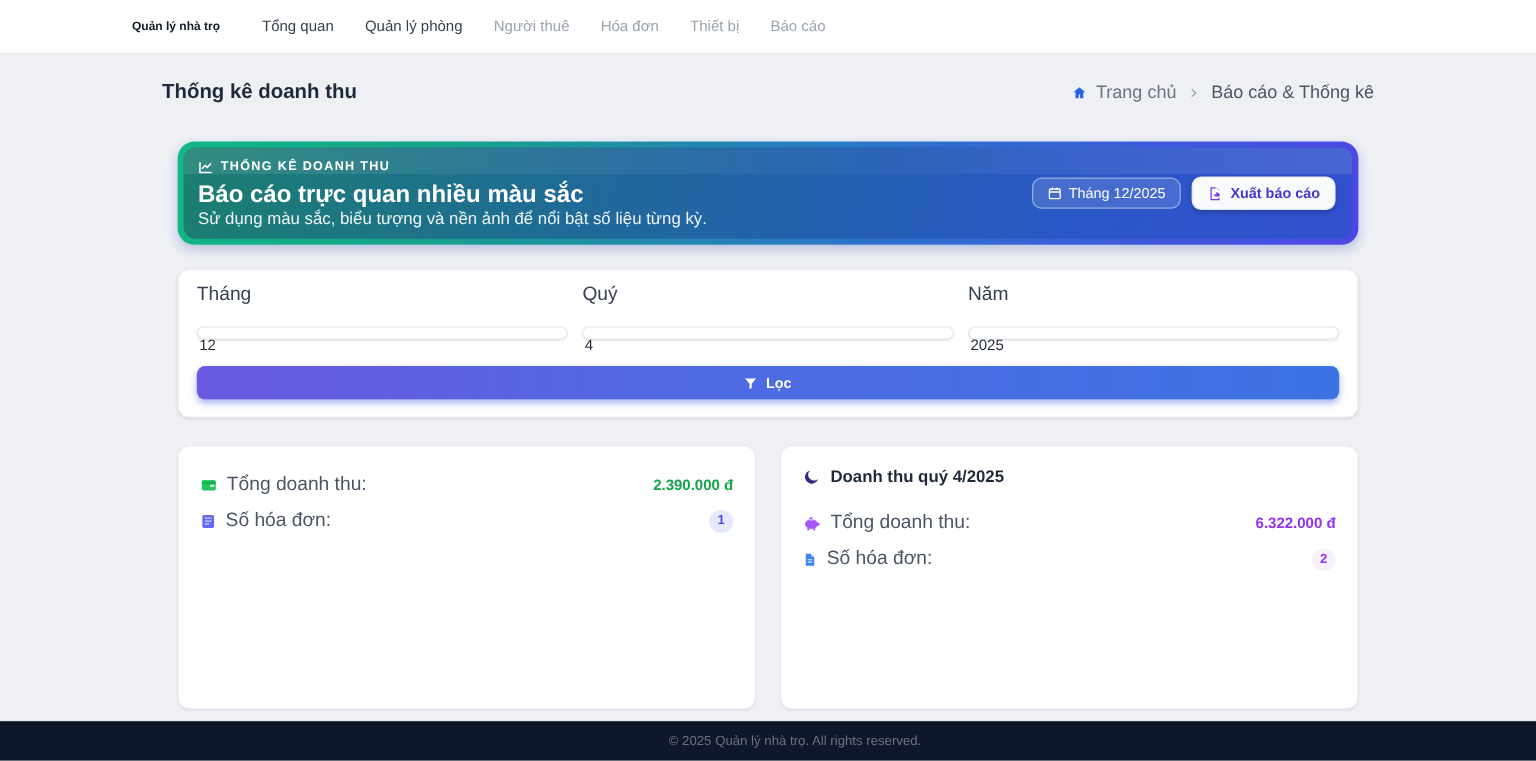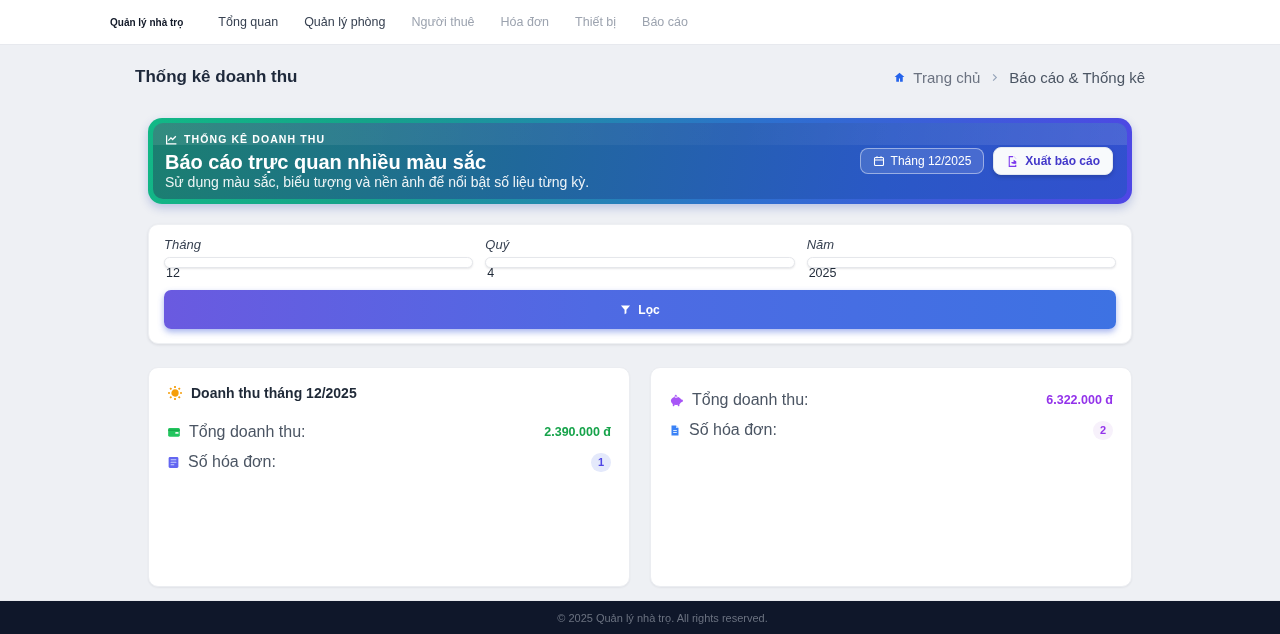--- a/index.html
+++ b/index.html
@@ -70,28 +70,28 @@
   }
 
   
   .filter-card {
     margin-top:20px; background:#fff; border-radius:10px;
     box-shadow:0 1px 3px rgba(15,23,42,.10); border:1px solid #eef0f3;
     padding:12px 15px 14px;
   }
   .filter-fields { display:flex; gap:12px; }
   .field { flex:1; }
-  .field-label { font-size:13px; color:#374151; margin-bottom:5px;font-style:italic; }
+  .field-label { font-size:16px; color:#374151; margin-bottom:17px; }
   .field-bar {
     height:11px; background:#fff; border:1px solid #e5e7eb; border-radius:6px;
     box-shadow:0 1px 2px rgba(15,23,42,.10); cursor:text;
   }
   .field-value { font-size:12.5px; color:#1f2937; margin-top:-2px; padding-left:2px; line-height:14px; }
   .filter-btn {
-    margin-top:10px; width:100%; height:39px; border:none; border-radius:7px;
+    margin-top:10px; width:100%; height:28px; border:none; border-radius:7px;
     background:linear-gradient(90deg,#6a5ae0 0%,#4f6ae3 45%,#3d72e3 100%);
     color:#fff; font-size:12px; font-weight:700; cursor:pointer;
     display:flex; align-items:center; justify-content:center; gap:7px;
     box-shadow:0 3px 6px rgba(59,91,219,.45);
     font-family:inherit;
   }
 
   
   .cards { display:flex; gap:20px; margin-top:23px; }
   .stat-card {
@@ -219,36 +219,20 @@
               <path d="M2 3h20l-8 9.5V20l-4 2.5V12.5z"></path>
             </svg>
         </span>
         <span>Lọc</span>
       </button>
     </section>
 
     <div class="cards">
 
       <div class="stat-card">
-        <div class="card-title">
-          <span class="icon">
-            <svg width="16" height="16" viewBox="0 0 24 24" fill="none" stroke="#f59e0b" stroke-width="2.6">
-                <circle cx="12" cy="12" r="4.2" fill="#f59e0b"></circle>
-                <line x1="12" y1="1.5" x2="12" y2="4.5"></line>
-                <line x1="12" y1="19.5" x2="12" y2="22.5"></line>
-                <line x1="1.5" y1="12" x2="4.5" y2="12"></line>
-                <line x1="19.5" y1="12" x2="22.5" y2="12"></line>
-                <line x1="4.6" y1="4.6" x2="6.7" y2="6.7"></line>
-                <line x1="17.3" y1="17.3" x2="19.4" y2="19.4"></line>
-                <line x1="4.6" y1="19.4" x2="6.7" y2="17.3"></line>
-                <line x1="17.3" y1="6.7" x2="19.4" y2="4.6"></line>
-              </svg>
-          </span>
-          <span>Doanh thu tháng 12/2025</span>
-        </div>
         <div class="stat-row">
           <div class="stat-left">
             <span class="icon">
               <svg width="14" height="14" viewBox="0 0 24 24">
                   <rect x="2" y="5" width="20" height="15" rx="2.5" fill="#22c55e"></rect>
                   <rect x="2" y="8" width="20" height="2" fill="#16a34a"></rect>
                   <rect x="14" y="12" width="6" height="3" rx="1.5" fill="#fff" opacity=".9"></rect>
                 </svg>
             </span>
             <span>Tổng doanh thu:</span>
@@ -265,20 +249,28 @@
                   <rect x="6.5" y="15" width="7" height="2" rx="1" fill="#c7d2fe"></rect>
                 </svg>
             </span>
             <span>Số hóa đơn:</span>
           </div>
           <span class="badge" style="color: rgb(79, 70, 229); background: rgb(228, 233, 251);">1</span>
         </div>
       </div>
 
       <div class="stat-card">
+        <div class="card-title">
+          <span class="icon">
+            <svg width="15" height="15" viewBox="0 0 24 24" fill="#312e81">
+                <path d="M20.5 14.5A9 9 0 1 1 9.5 3.2a7.5 7.5 0 0 0 11 11.3z"></path>
+              </svg>
+          </span>
+          <span>Doanh thu quý 4/2025</span>
+        </div>
         <div class="stat-row">
           <div class="stat-left">
             <span class="icon">
               <svg width="15" height="15" viewBox="0 0 24 24" fill="#a855f7">
                   <ellipse cx="11.5" cy="12.5" rx="8.5" ry="6.5"></ellipse>
                   <circle cx="20" cy="12.5" r="2.3"></circle>
                   <path d="M8 5.5l3-3 2.5 3z"></path>
                   <rect x="6" y="17.5" width="2.6" height="3.5" rx="1"></rect>
                   <rect x="14" y="17.5" width="2.6" height="3.5" rx="1"></rect>
                   <rect x="9" y="6.2" width="5" height="1.4" rx=".7" fill="#f3e8ff"></rect>

